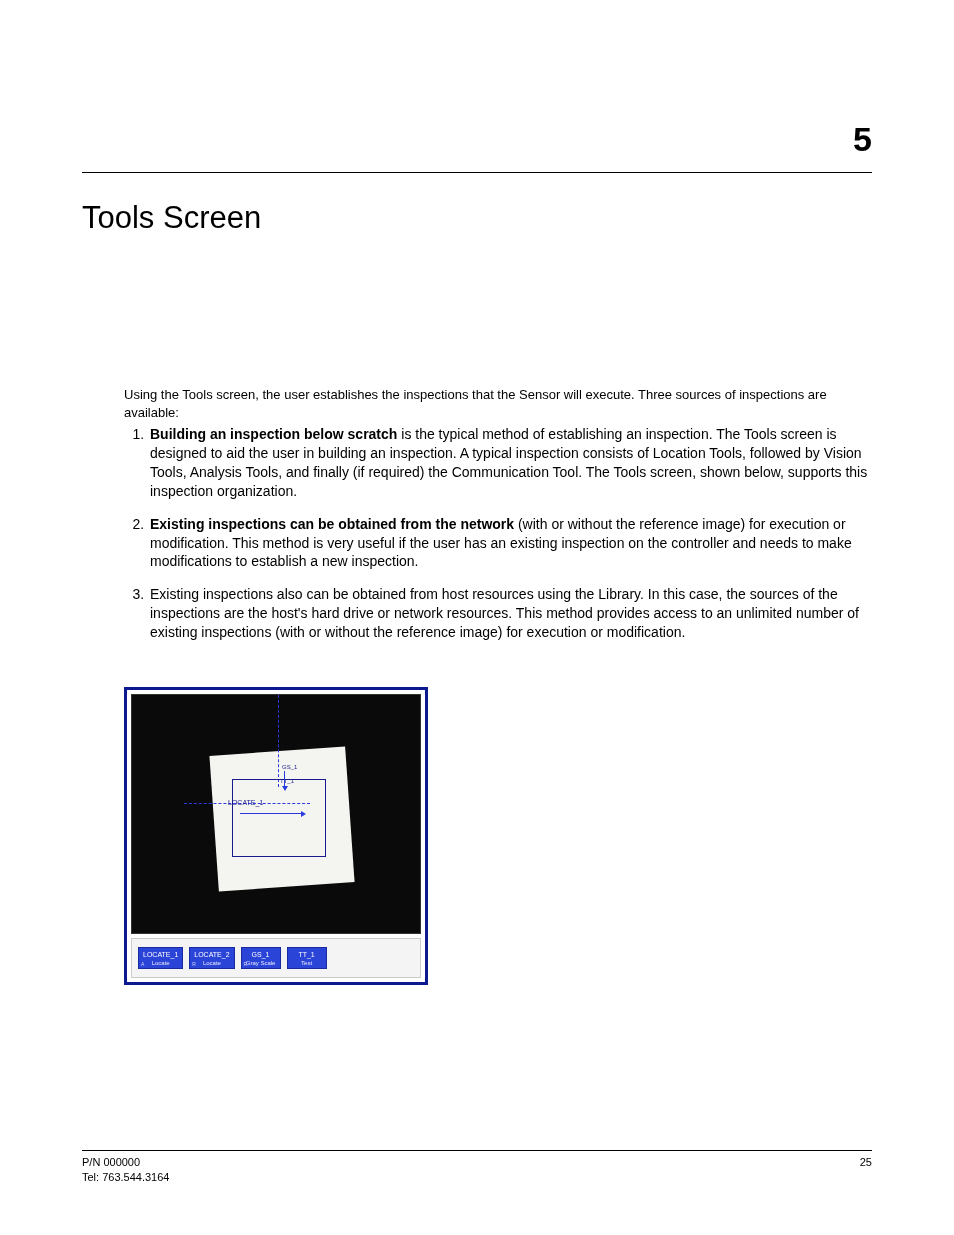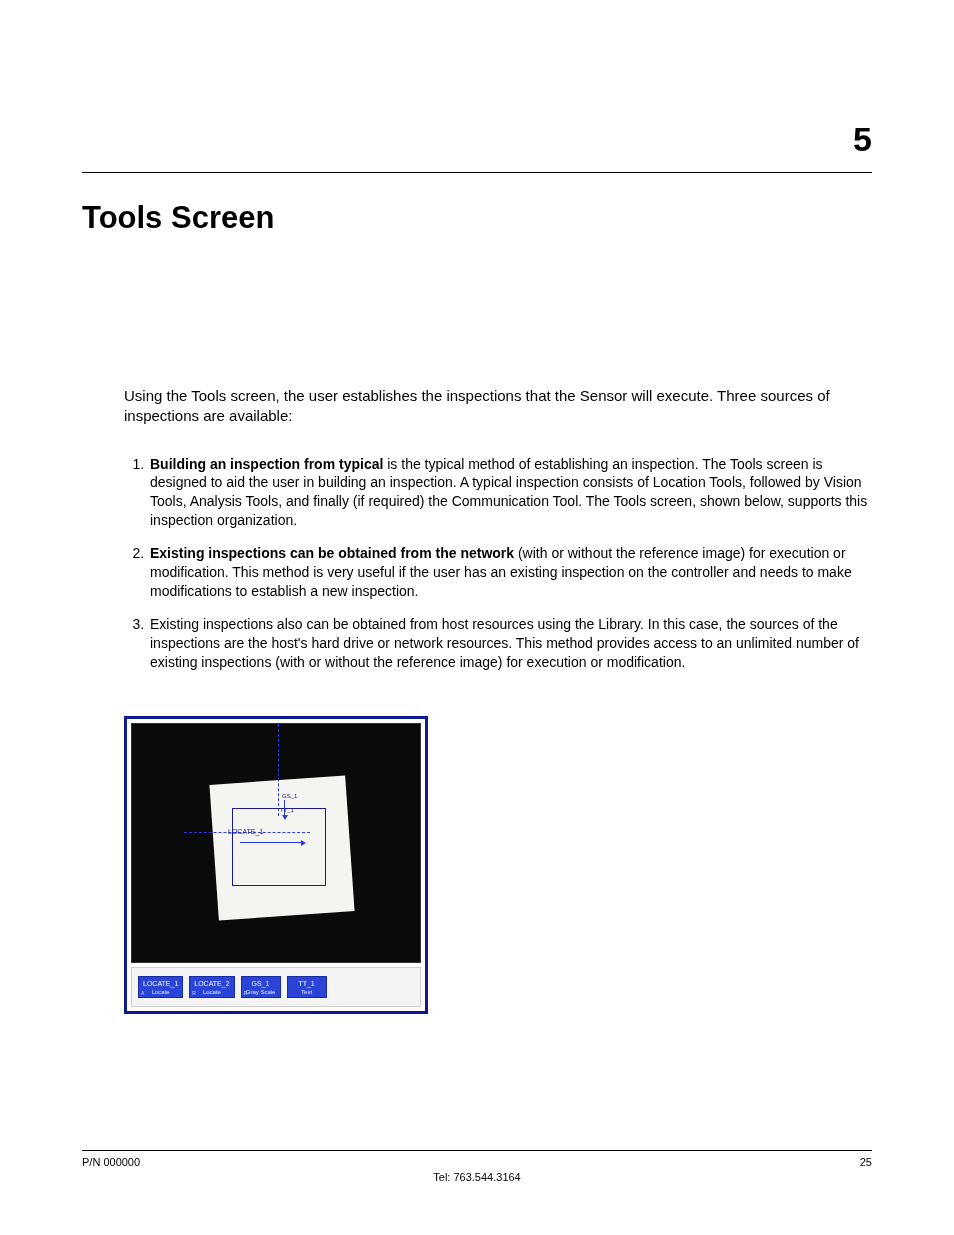--- a/index.html
+++ b/index.html
@@ -32,30 +32,30 @@
     border-top: 1.5px solid #000;
   }
   .content {
     position: absolute;
     top: 200px;
     left: 82px;
     right: 82px;
   }
   .heading {
     font-size: 31px;
-    font-weight: bold;
+    font-weight: normal;
     font-family: Arial, Helvetica, sans-serif;
     margin-bottom: 150px;
   }
   .intro {
-    font-size: 15px;
+    font-size: 13px;
     line-height: 1.35;
     margin-left: 42px;
     margin-right: 0;
-    margin-bottom: 28px;
+    margin-bottom: 4px;
   }
   ol.sources {
     margin-left: 42px;
     padding-left: 24px;
     font-size: 14px;
     line-height: 1.35;
   }
   ol.sources li {
     margin-bottom: 14px;
     padding-left: 2px;
@@ -202,21 +202,21 @@
     left: 82px;
     right: 82px;
     border-top: 1px solid #000;
   }
   .footer {
     position: absolute;
     bottom: 50px;
     left: 82px;
     right: 82px;
     font-size: 11px;
-    text-align: center;
+    text-align: left;
     line-height: 1.35;
   }
   .footer .pn {
     position: absolute;
     left: 0;
     top: 0;
   }
   .footer .pg {
     position: absolute;
     right: 0;
@@ -230,21 +230,21 @@
   <div class="chapter-number">5</div>
   <div class="top-rule"></div>
 
   <div class="content">
     <h1 class="heading">Tools Screen</h1>
 
     <p class="intro">Using the Tools screen, the user establishes the inspections that the Sensor will execute. Three sources of inspections are available:</p>
 
     <ol class="sources">
       <li>
-        <b>Building an inspection from typical</b><span> is the typical method of establishing an inspection. The Tools screen is designed to aid the user in building an inspection. A typical inspection consists of Location Tools, followed by Vision Tools, Analysis Tools, and finally (if required) the Communication Tool. The Tools screen, shown below, supports this inspection organization.</span>
+        <b>Building an inspection below scratch</b><span> is the typical method of establishing an inspection. The Tools screen is designed to aid the user in building an inspection. A typical inspection consists of Location Tools, followed by Vision Tools, Analysis Tools, and finally (if required) the Communication Tool. The Tools screen, shown below, supports this inspection organization.</span>
       </li>
       <li>
         <b>Existing inspections can be obtained from the network</b><span> (with or without the reference image) for execution or modification. This method is very useful if the user has an existing inspection on the controller and needs to make modifications to establish a new inspection.</span>
       </li>
       <li>
         <span>Existing inspections also can be obtained from host resources using the Library. In this case, the sources of the inspections are the host's hard drive or network resources. This method provides access to an unlimited number of existing inspections (with or without the reference image) for execution or modification.</span>
       </li>
     </ol>
 
     <div class="fig">

